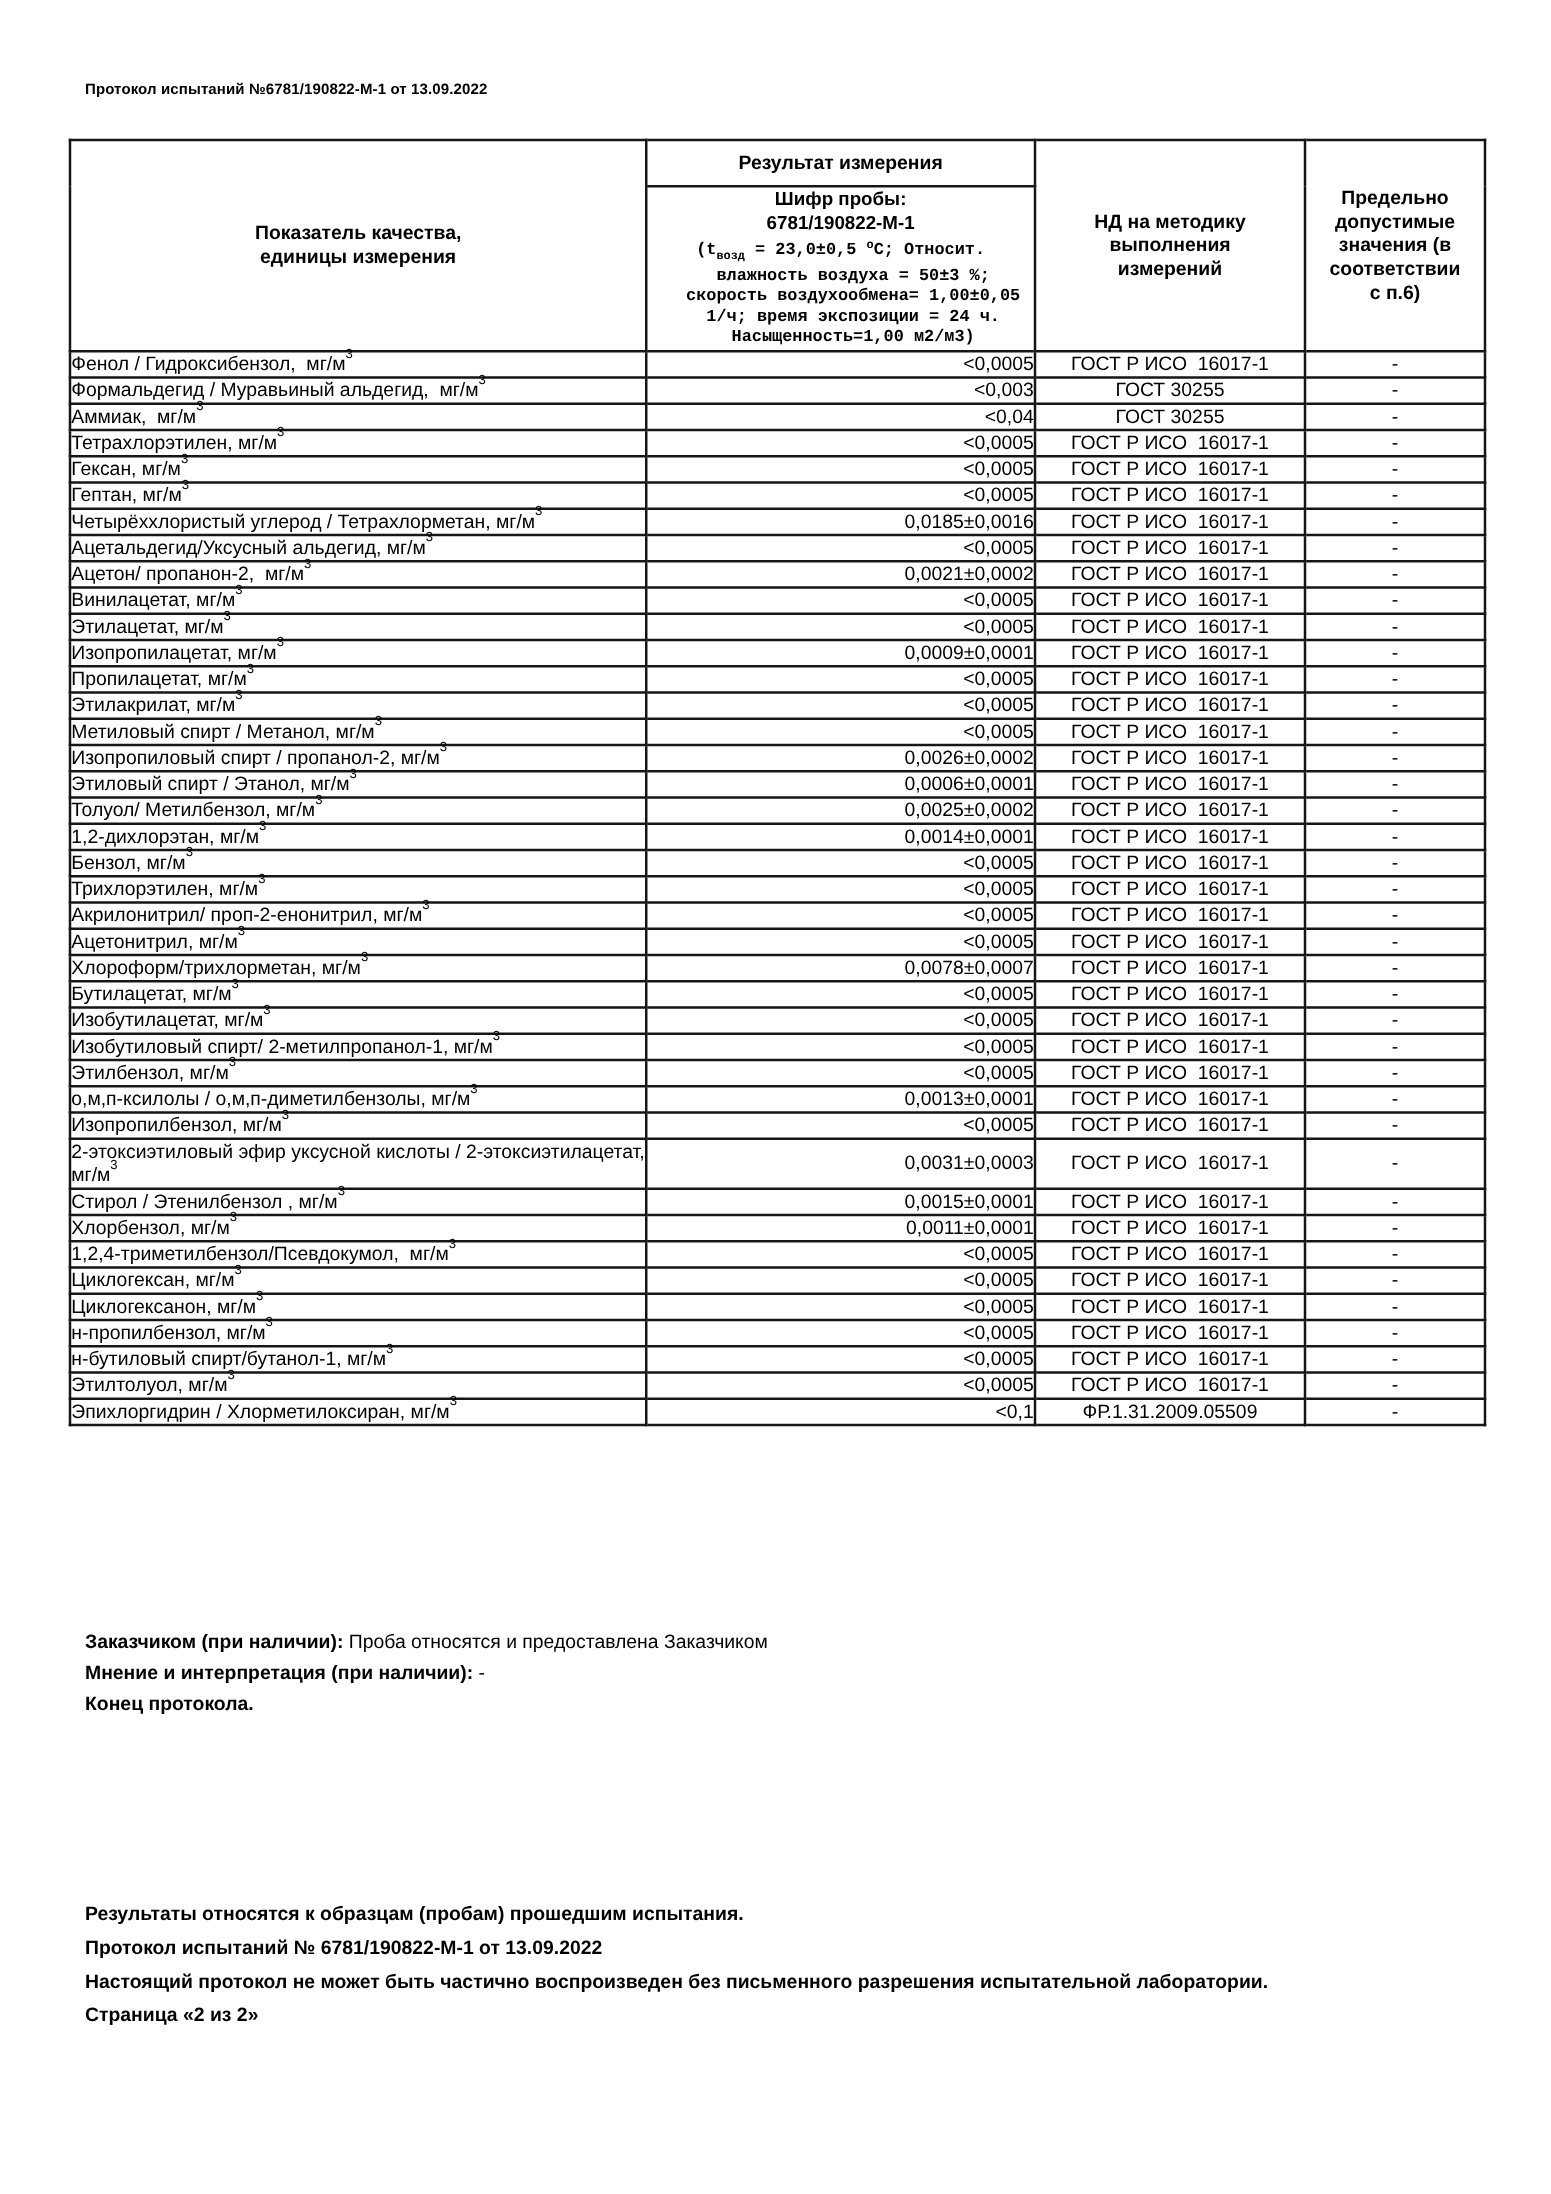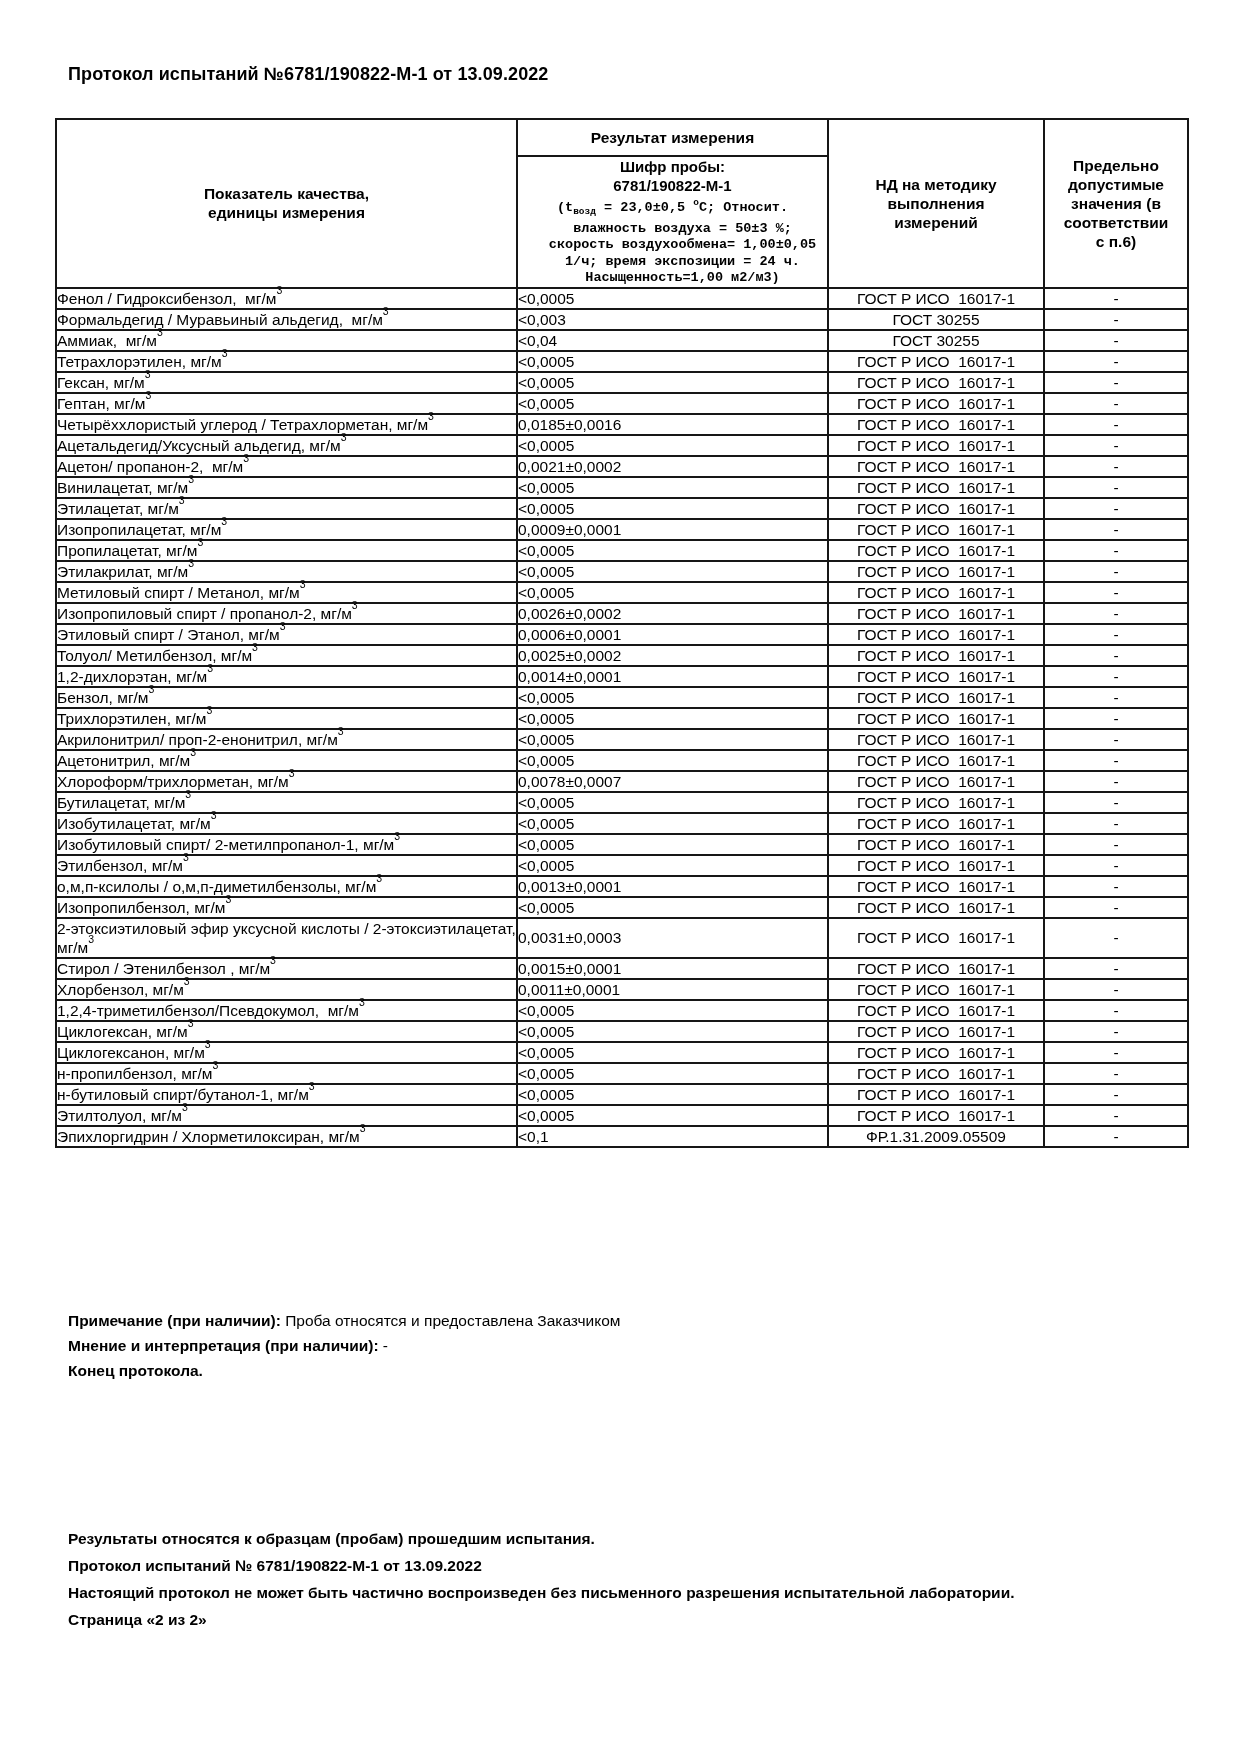--- a/index.html
+++ b/index.html
@@ -8,21 +8,21 @@
     background: #ffffff;
     width: 1241px; height: 1755px;
     overflow: hidden;
     font-family: "Liberation Sans", "DejaVu Sans", sans-serif;
     color: #000;
   }
   .page { width: 1241px; height: 1755px; position: relative; }
 
   .doc-title {
     margin: 64px 0 0 68px;
-    font-size: 18px;
+    font-size: 12px;
     font-weight: bold;
     letter-spacing: 0.1px;
   }
 
   table.results {
     border-collapse: collapse;
     table-layout: fixed;
     width: 1132px;
     margin: 33px 0 0 55px;
   }
@@ -54,21 +54,21 @@
   table.results td {
     height: 21px;
     font-size: 15.5px;
     line-height: 19px;
   }
   td.c-name {
     text-align: left;
     padding: 1px 8px 1px 12px;
     white-space: pre-wrap;
   }
-  td.c-val { text-align: left; }
+  td.c-val { text-align: right; }
   td.c-method { text-align: center; white-space: pre-wrap; }
   td.c-limit { text-align: center; }
   td.c-name sup {
     font-size: 10.5px;
     line-height: 0;
     position: relative;
     top: -4px;
   }
 
   .notes {
@@ -364,21 +364,21 @@
         <tr>
           <td class="c-name">Эпихлоргидрин / Хлорметилоксиран, мг/м<sup>3</sup></td>
           <td class="c-val">&lt;0,1</td>
           <td class="c-method">ФР.1.31.2009.05509</td>
           <td class="c-limit">-</td>
         </tr>
       </tbody>
   </table>
 
   <div class="notes">
-    <p><span class="b">Примечание (при наличии):</span><span> Проба относятся и предоставлена Заказчиком</span></p>
+    <p><span class="b">Заказчиком (при наличии):</span><span> Проба относятся и предоставлена Заказчиком</span></p>
     <p><span class="b">Мнение и интерпретация (при наличии):</span><span> -</span></p>
     <p class="b">Конец протокола.</p>
   </div>
 
   <div class="footer">
     <p>Результаты относятся к образцам (пробам) прошедшим испытания.</p>
     <p>Протокол испытаний № 6781/190822-М-1 от 13.09.2022</p>
     <p>Настоящий протокол не может быть частично воспроизведен без письменного разрешения испытательной лаборатории.</p>
     <p>Страница «2 из 2»</p>
   </div>

